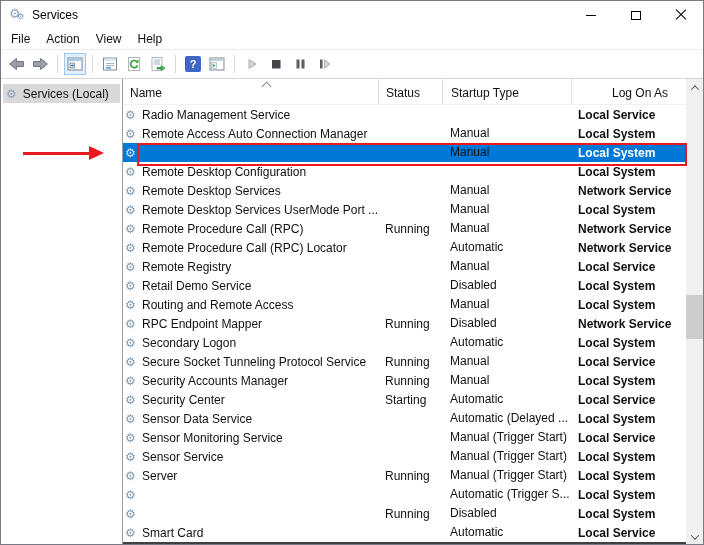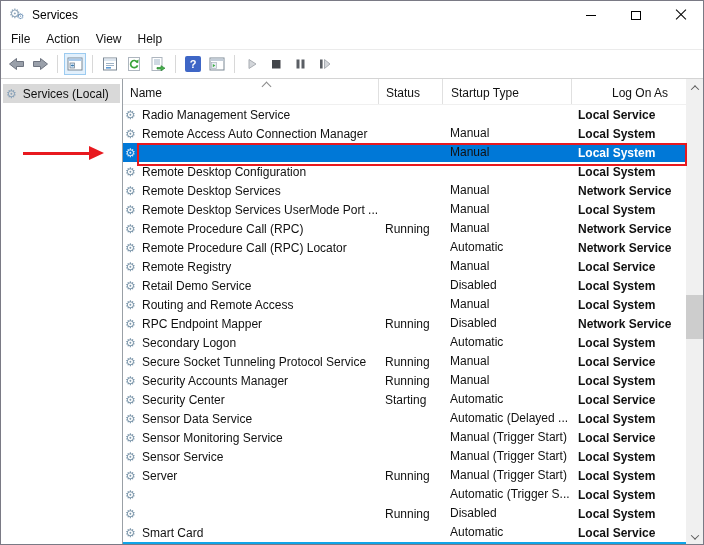--- a/index.html
+++ b/index.html
@@ -33,21 +33,21 @@
   .toolbar { height: 29px; display: flex; align-items: center; padding-left: 3px; border-bottom: 1px solid #d4d4d4; background:#fff; }
   .tb-btn { width: 22px; height: 22px; display:flex; align-items:center; justify-content:center; margin: 0 1px; flex:none; border:1px solid transparent; }
   .tb-btn.toggled { background:#e2f0fc; border:1px solid #9ccbf0; }
   .tb-sep { width:1px; height:18px; background:#d8d8d8; margin: 0 5px; flex:none; }
   .help-box { width:16px; height:16px; background:#3e66c6; border-radius:2px; color:#fff; font-weight:bold; font-size:11px; display:flex; align-items:center; justify-content:center; }
   
   .main { display:flex; height: 466px; }
   .sidebar { width: 121px; padding-top: 5px; background:#fff; flex:none; }
   .tree-item { height: 19px; display:flex; align-items:center; margin: 0 2px; padding-left: 3px; background: #d9d9d9; }
   .tree-gear { font-size: 12px; color:#8aa2b8; margin-right: 6px; line-height:1; }
-  .listpanel { flex: 1; border-left: 1px solid #9aa0a6; position: relative; background:#0ea5e9; overflow:hidden; }
+  .listpanel { flex: 1; border-left: 1px solid #9aa0a6; position: relative; background:#404040; overflow:hidden; }
   
   .lv-header { display:flex; height: 26px; margin-right: 17px; position: relative; border-bottom: 1px solid #f0f0f0; background:#fff; }
   .hcell { padding: 7px 0 0 7px; position: relative; overflow:hidden; white-space:nowrap; }
   .hcell + .hcell { border-left: 1px solid #e0e0e0; }
   .h-name { width: 255px; }
   .h-status { width: 64px; }
   .h-startup { width: 129px; padding-left: 8px; }
   .h-logon { flex: 1; padding-left: 40px; }
   .sort-ind { position:absolute; top: 4px; left: 140px; width: 7px; height: 7px;
     border-left: 1px solid #8a8a8a; border-top: 1px solid #8a8a8a; transform: rotate(45deg); }

